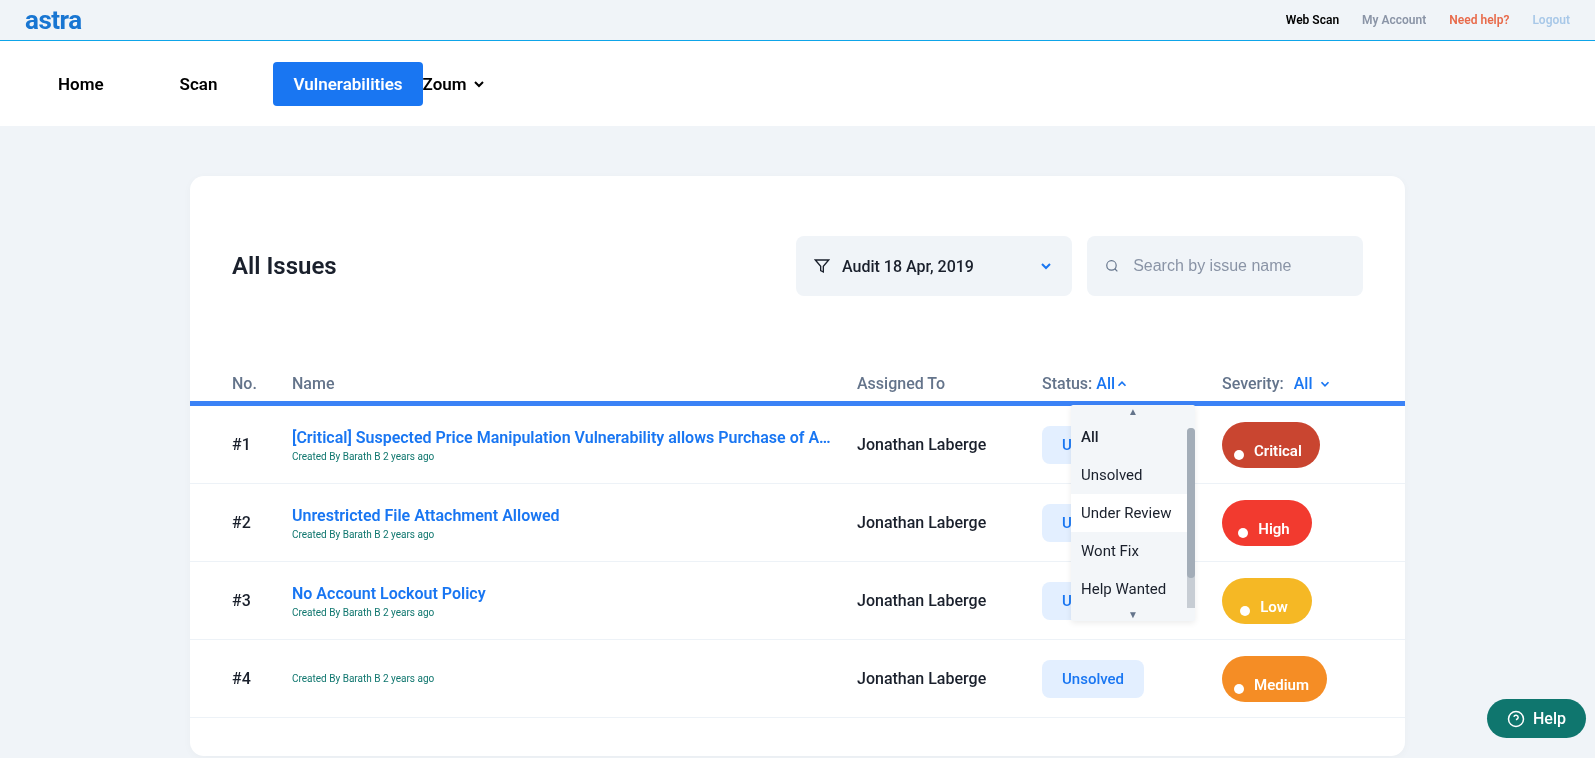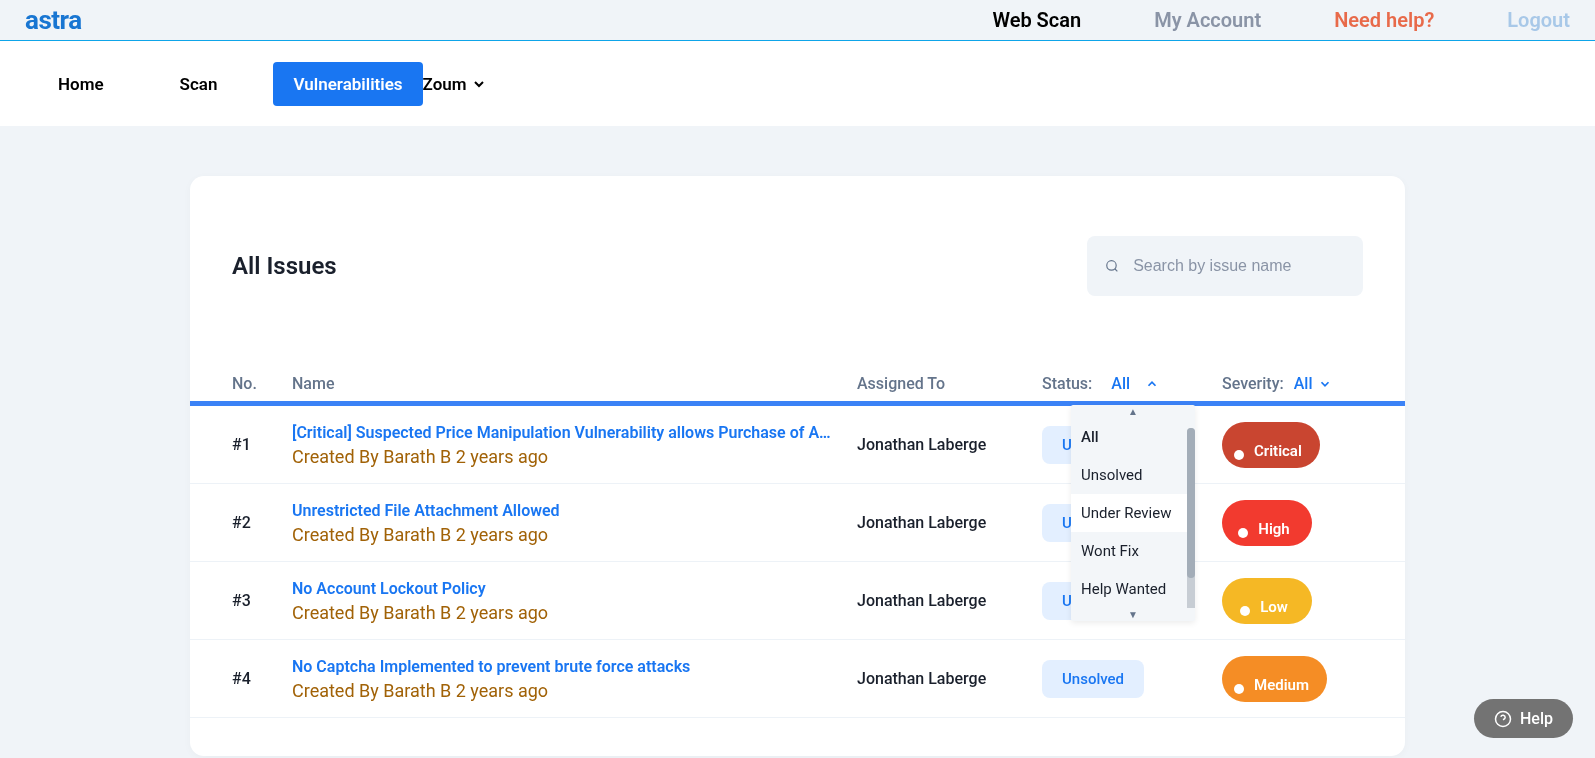--- a/index.html
+++ b/index.html
@@ -23,22 +23,22 @@
     border-bottom: 1px solid #0ea5e9;
   }
   .logo {
     font-size: 26px;
     font-weight: 700;
     color: #1976d2;
     letter-spacing: -0.5px;
   }
   .top-nav {
     display: flex;
-    gap: 73px;
-    font-size: 20px;
+    gap: 23px;
+    font-size: 12px;
     font-weight: 600;
   }
   .top-nav a { text-decoration: none; }
   .nav-webscan { color: #000; }
   .nav-myaccount { color: #8a94a6; }
   .nav-needhelp { color: #e86a4a; }
   .nav-logout { color: #a8c8e8; }
   
   .sub-header {
     background: #fff;
@@ -120,21 +120,21 @@
     font-size: 16px;
     color: #64748b;
     font-weight: 500;
     border-bottom: 5px solid #3b82f6;
     height: 40px;
     align-items: center;
   }
   .col-no { width: 60px; }
   .col-name { width: 565px; }
   .col-assigned { width: 185px; }
-  .col-status { width: 180px; display:flex; align-items:center; gap:15px;}
+  .col-status { width: 180px; display:flex; align-items:center; gap:0;}
   .col-severity { width: 140px; display:flex; align-items:center; gap:6px;}
   .col-status .hlabel, .col-severity .hlabel { color:#64748b; }
   .col-status .hval, .col-severity .hval { color:#1976f2; margin-left:4px; cursor:pointer; }
 
   .row {
     display: flex;
     padding: 0 42px;
     align-items: center;
     height: 78px;
     border-bottom: 1px solid #edf2f7;
@@ -144,21 +144,21 @@
   .issue-title {
     font-size: 16px;
     font-weight: 600;
     color: #1976f2;
     margin-bottom: 4px;
     white-space: nowrap;
     overflow: hidden;
     text-overflow: ellipsis;
     max-width: 548px;
   }
-  .issue-meta { font-size: 18px; color: #a16207; }
+  .issue-meta { font-size: 10px; color: #0f766e; }
   .row .col-assigned { font-size: 16px; color: #1a202c; font-weight:500;}
   .status-pill {
     background: #e3efff;
     color: #1976f2;
     font-size: 15px;
     font-weight: 500;
     padding: 10px 20px;
     border-radius: 8px;
     display: inline-block;
   }
@@ -211,23 +211,23 @@
     position: absolute; right: 0; top: 10px; height: 190px; width: 8px;
     background: #c7cdd4; border-radius:4px;
   }
   .dropdown-scrollbar-inner{
     position:absolute; top:0; left:0; width:100%; height:150px; background:#a3adb8; border-radius:4px;
   }
 
   
   .help-btn {
     position: absolute;
-    right: 22px;
+    right: 9px;
     bottom: 20px;
-    background: #737373;
+    background: #0f766e;
     color: #fff;
     border-radius: 999px;
     padding: 10px 20px;
     font-size: 16px;
     font-weight: 500;
     display: flex;
     align-items: center;
     gap: 8px;
     cursor: pointer;
   }
@@ -258,20 +258,31 @@
     <svg width="16" height="16" viewBox="0 0 24 24" fill="none" stroke="#000" stroke-width="3">
         <polyline points="6 9 12 15 18 9"></polyline>
       </svg>
   </div>
 </div>
 
 <div class="card">
   <div class="card-header">
     <div class="card-title">All Issues</div>
     <div class="card-controls">
+      <div class="filter-box">
+        <div class="filter-left">
+          <svg width="16" height="16" viewBox="0 0 24 24" fill="none" stroke="#1a202c" stroke-width="2">
+              <polygon points="22 3 2 3 10 12.46 10 19 14 21 14 12.46 22 3"></polygon>
+            </svg>
+          <span>Audit 18 Apr, 2019</span>
+        </div>
+        <svg class="chevron-blue" width="16" height="16" viewBox="0 0 24 24" fill="none" stroke="currentColor" stroke-width="3">
+            <polyline points="6 9 12 15 18 9"></polyline>
+          </svg>
+      </div>
       <div class="search-box">
         <svg width="16" height="16" viewBox="0 0 24 24" fill="none" stroke="#64748b" stroke-width="2">
             <circle cx="11" cy="11" r="8"></circle>
             <line x1="21" y1="21" x2="16.65" y2="16.65"></line>
           </svg>
         <input class="search-input" type="text" placeholder="Search by issue name" style="">
       </div>
     </div>
   </div>
 
@@ -340,21 +351,20 @@
     </div>
     <div class="col-severity">
       <span class="severity-pill sev-low">
         <span class="dot"></span>Low
       </span>
     </div>
       </div>
       <div class="row">
     <div class="col-no">#4</div>
     <div class="col-name">
-      <div class="issue-title">No Captcha Implemented to prevent brute force attacks</div>
       <div class="issue-meta">Created By Barath B 2 years ago</div>
     </div>
     <div class="col-assigned">Jonathan Laberge</div>
     <div class="col-status">
       <span class="status-pill">Unsolved</span>
     </div>
     <div class="col-severity">
       <span class="severity-pill sev-medium">
         <span class="dot"></span>Medium
       </span>

